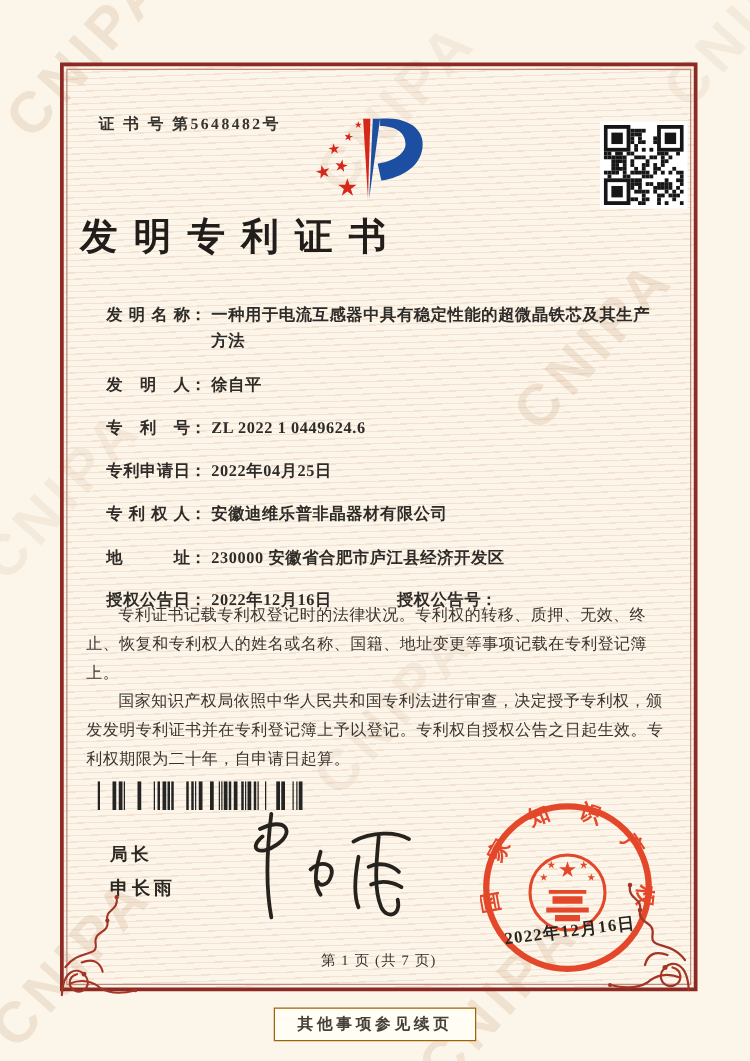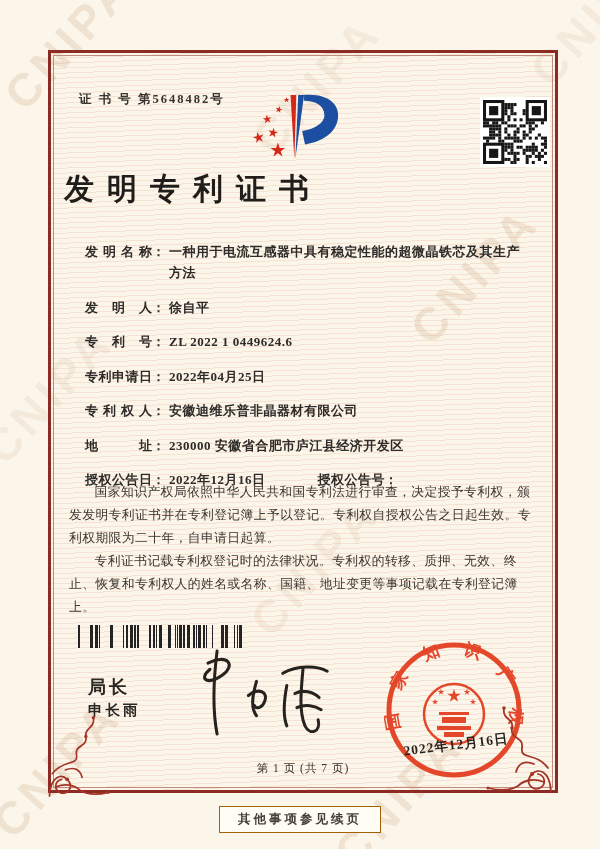--- a/index.html
+++ b/index.html
@@ -28,21 +28,21 @@
   .colon{flex:none;}
   .fval{margin-left:4px;letter-spacing:0.5px;}
   .col2{margin-left:52px;display:flex;}
   
   .body-text{position:absolute;left:18px;top:428px;width:472px;font-size:12.8px;line-height:1.8;
              color:#3b3530;letter-spacing:0.4px;font-weight:500;}
   .body-text p{margin:0;text-indent:2em;}
   
   .barcode{position:absolute;left:27px;top:572px;width:165px;height:23px;}
   
-  .sig-title{position:absolute;left:37px;top:622px;font-size:18px;font-weight:700;letter-spacing:3px;color:#2b2722;}
+  .sig-title{position:absolute;left:37px;top:622px;font-size:14px;font-weight:700;letter-spacing:3px;color:#2b2722;}
   .sig-name{position:absolute;left:37px;top:648px;font-size:14.5px;font-weight:700;letter-spacing:3px;color:#2b2722;}
   .sig-hand{position:absolute;left:118px;top:592px;width:178px;height:96px;}
   
   .seal{position:absolute;left:333px;top:587px;width:140px;height:140px;opacity:0.93;mix-blend-mode:multiply;}
   .seal-date{position:absolute;left:-8px;top:96px;width:160px;text-align:center;transform:rotate(-7deg);
              font-size:13.5px;font-weight:700;color:#15130f;letter-spacing:1px;}
   
   .page-no{position:absolute;left:0;top:708px;width:100%;text-align:center;font-size:11.5px;letter-spacing:1px;color:#37332e;}
   .flourish{position:absolute;z-index:4;}
   .cont-box{position:absolute;left:50%;top:806px;transform:translateX(-50%);z-index:2;
@@ -316,22 +316,22 @@
                 <span>公</span>
                 <span>告</span>
                 <span>号</span>
               </span>
               <span class="colon">：</span>
           </span>
         </div>
       </div>
 
       <div class="body-text">
+        <p>专利证书记载专利权登记时的法律状况。专利权的转移、质押、无效、终止、恢复和专利权人的姓名或名称、国籍、地址变更等事项记载在专利登记簿上。</p>
         <p>国家知识产权局依照中华人民共和国专利法进行审查，决定授予专利权，颁发发明专利证书并在专利登记簿上予以登记。专利权自授权公告之日起生效。专利权期限为二十年，自申请日起算。</p>
-        <p>专利证书记载专利权登记时的法律状况。专利权的转移、质押、无效、终止、恢复和专利权人的姓名或名称、国籍、地址变更等事项记载在专利登记簿上。</p>
       </div>
 
       <svg class="barcode" viewBox="0 0 165 23">
         <g>
             <rect x="0" y="0" width="2" height="23" fill="#242424"></rect>
             <rect x="12" y="0" width="3" height="23" fill="#242424"></rect>
             <rect x="17" y="0" width="3" height="23" fill="#242424"></rect>
             <rect x="21" y="0" width="1" height="23" fill="#242424"></rect>
             <rect x="32" y="0" width="3" height="23" fill="#242424"></rect>
             <rect x="45" y="0" width="1" height="23" fill="#242424"></rect>

